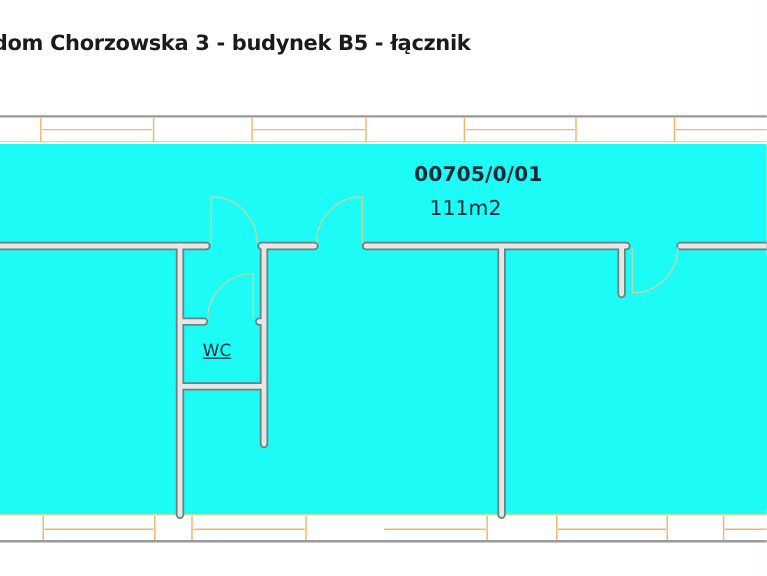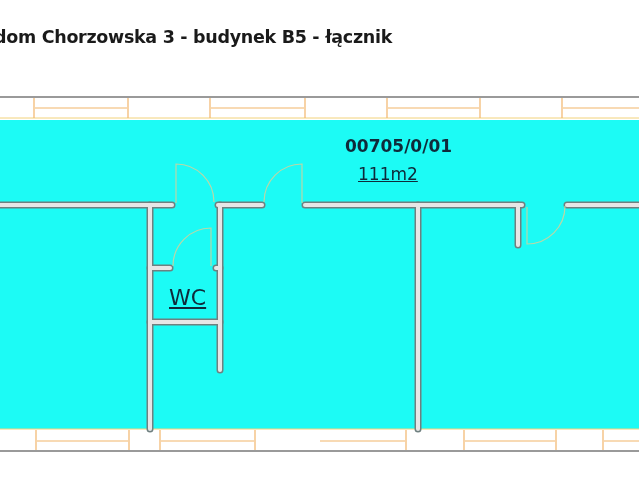--- a/index.html
+++ b/index.html
@@ -1,22 +1,22 @@
 <!DOCTYPE html>
 <html><head>
 <meta charset="utf-8">
 <style>
   html, body { margin:0; padding:0; background:#ffffff; }
   body { width:639px; height:480px; position:relative; overflow:hidden; font-family:"DejaVu Sans", sans-serif; }
   .title { position:absolute; left:-6px; top:27px; font-size:17.5px; font-weight:bold; color:#1a1a1a; letter-spacing:-0.3px; white-space:nowrap; }
   .plan { position:absolute; left:0; top:0; width:639px; height:480px; }
   .label { position:absolute; color:#0f2a3a; font-size:17px; white-space:nowrap; }
   .room-id { left:345px; top:136px;font-weight:bold; }
-  .room-area { left:358px; top:164px;text-decoration:underline; }
-  .wc { left:169px; top:285px; font-size:22px;text-decoration:underline; }
+  .room-area { left:358px; top:164px; }
+  .wc { left:169px; top:285px; font-size:14px;text-decoration:underline; }
 </style>
 </head>
 <body>
 
 <div class="title">dom Chorzowska 3 - budynek B5 - łącznik</div>
 
 <svg class="plan" viewBox="0 0 639 480" xmlns="http://www.w3.org/2000/svg">
 
   <g>
     <line x1="0" y1="97" x2="639" y2="97" stroke="#9a9a9a" stroke-width="2"></line>

